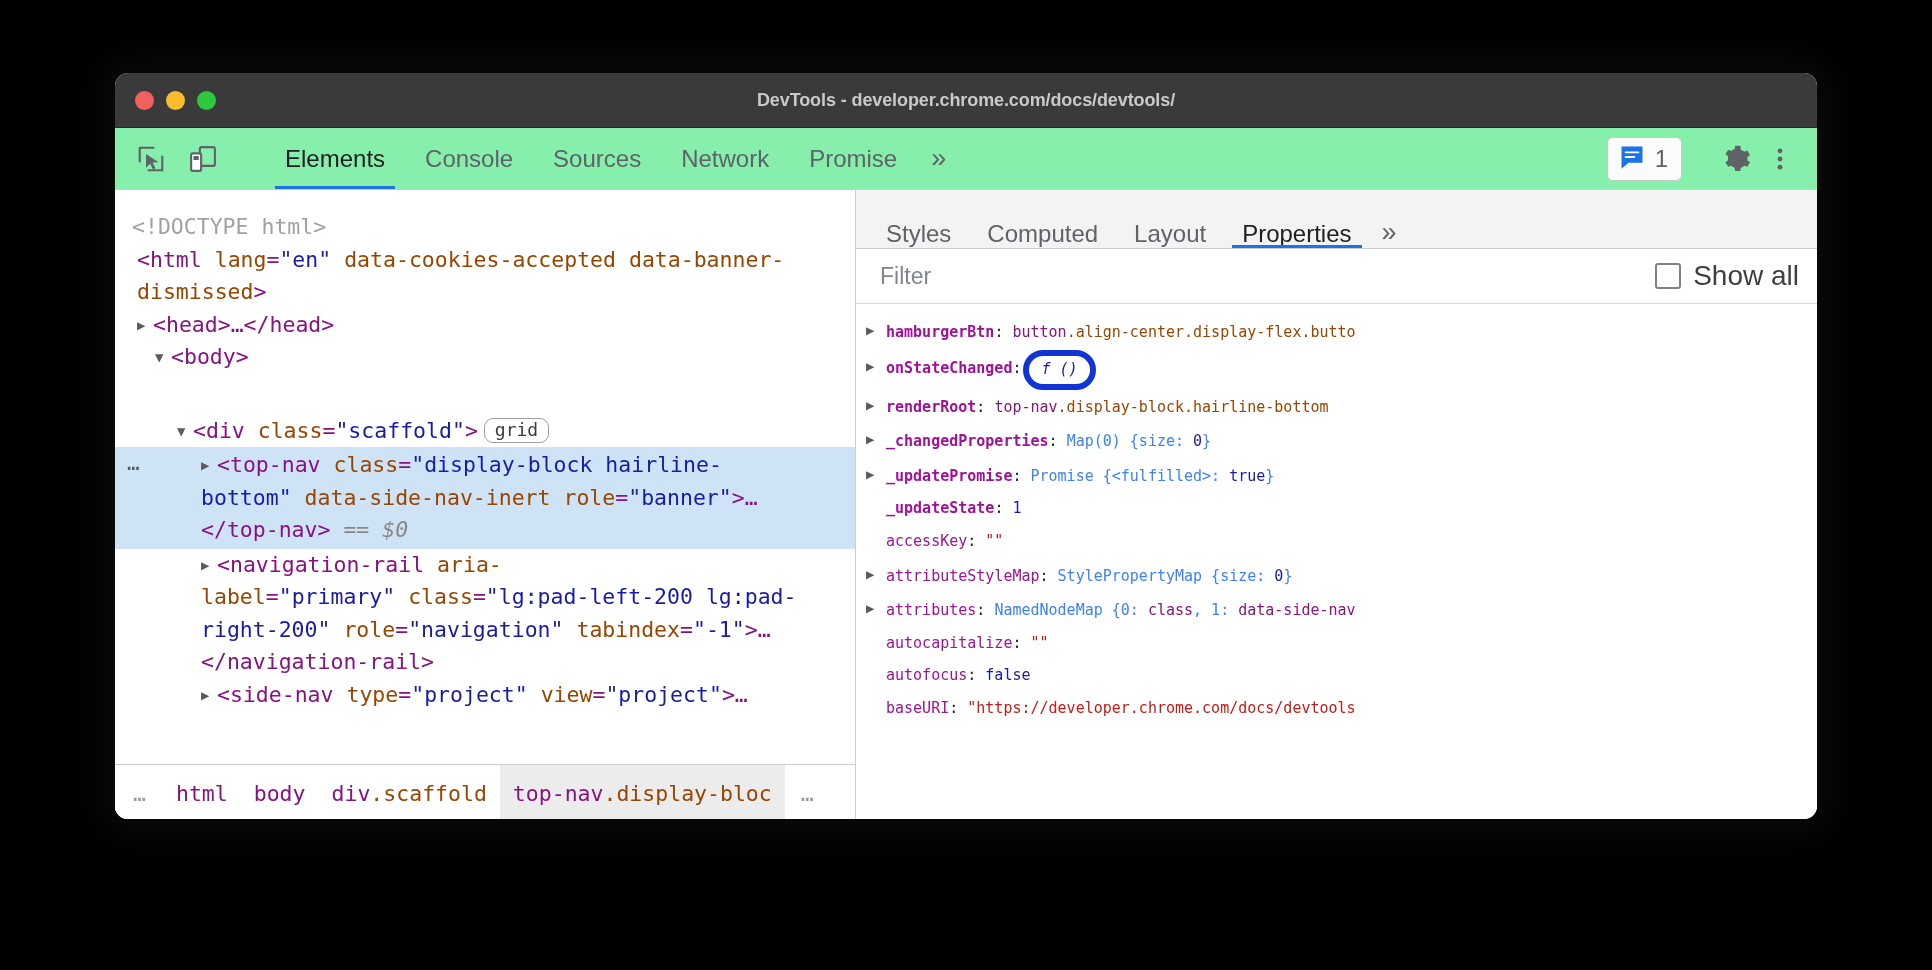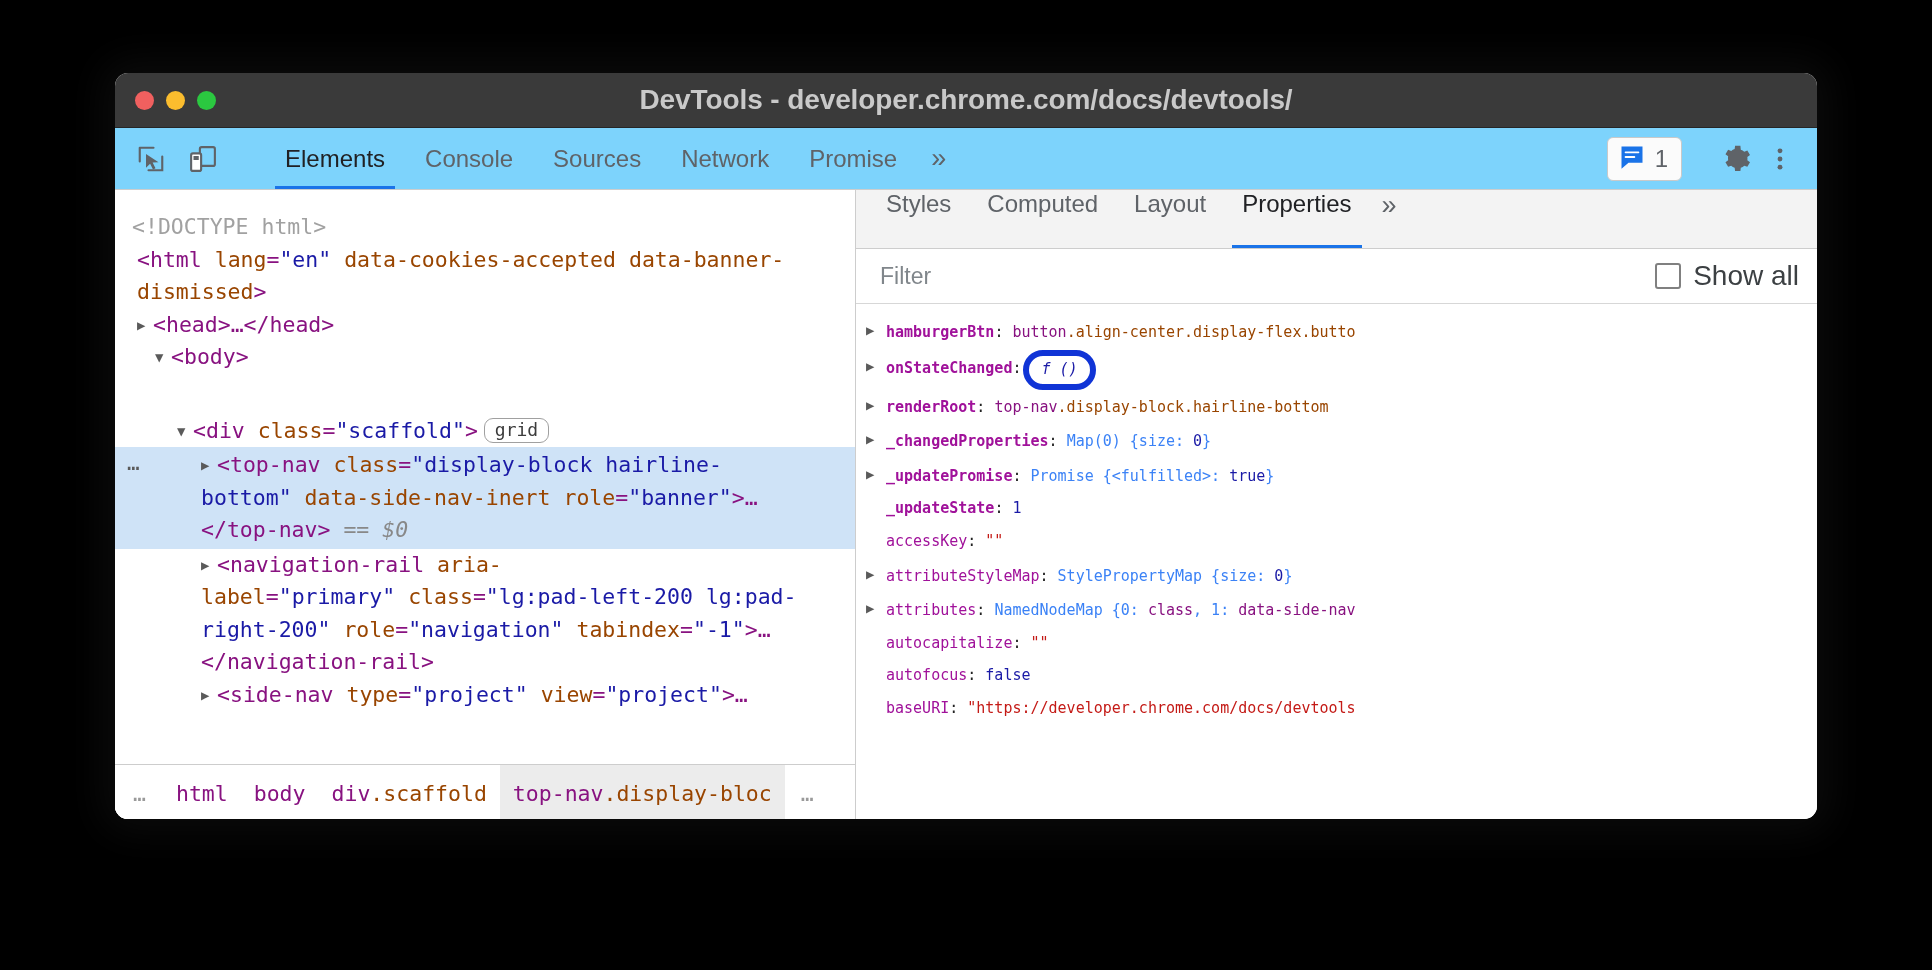--- a/index.html
+++ b/index.html
@@ -48,31 +48,31 @@
     margin-left: 20px;
   }
   .light { width: 19px; height: 19px; border-radius: 50%; }
   .light.red    { background: #f0605f; }
   .light.yellow { background: #fbbd2e; }
   .light.green  { background: #2bc840; }
   #window-title {
     position: absolute;
     left: 0; right: 0;
     text-align: center;
-    font-size: 28px;
+    font-size: 18px;
     font-weight: bold;
     color: #c9c9c9;
     letter-spacing: -0.1px;
     pointer-events: none;
   }
 
   
   #tabbar {
     height: 61px;
-    background: #7dd3fc;
+    background: #86efac;
     border-bottom: 1px solid #cdcdcd;
     display: flex;
     align-items: stretch;
     position: relative;
   }
   .tb-icons {
     display: flex;
     align-items: center;
     padding-left: 17px;
     gap: 14px;
@@ -250,21 +250,21 @@
   #sidetabs {
     height: 58px;
     background: #f3f3f3;
     border-bottom: 1px solid #cdcdcd;
     display: flex;
     align-items: stretch;
     padding-left: 12px;
   }
   .sidetab {
     display: flex;
-    align-items: flex-start;
+    align-items: flex-end;
     padding: 0 18px;
     font-size: 24px;
     color: #5f6368;
     position: relative;
     white-space: nowrap;
   }
   .sidetab.active { color: #202124; }
   .sidetab.active::after {
     content: "";
     position: absolute;

